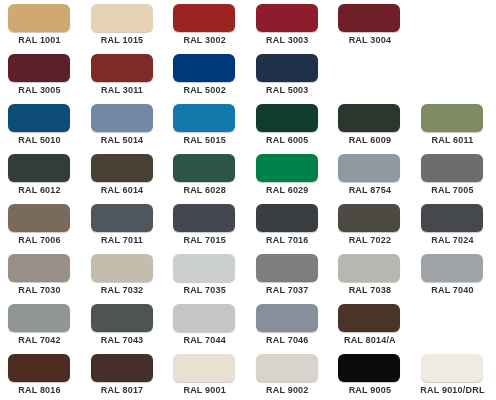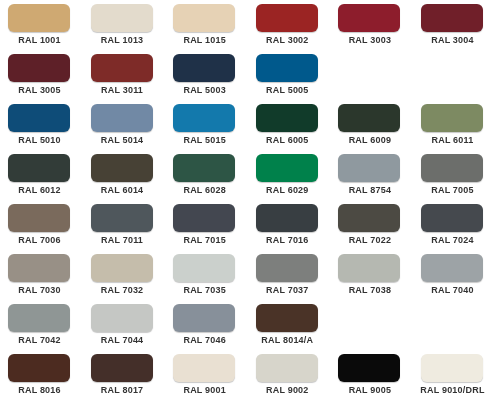--- a/index.html
+++ b/index.html
@@ -58,24 +58,20 @@
 <body>
 
 <div class="chart">
 
   <div class="row">
     <div class="cell">
       <div class="swatch" style="background:#CFA972;"></div>
       <div class="label">RAL 1001</div>
     </div>
     <div class="cell">
-      <div class="swatch" style="background:#E3DBCC;"></div>
-      <div class="label">RAL 1013</div>
-    </div>
-    <div class="cell">
       <div class="swatch" style="background:#E6D2B5;"></div>
       <div class="label">RAL 1015</div>
     </div>
     <div class="cell">
       <div class="swatch" style="background:#9B2423;"></div>
       <div class="label">RAL 3002</div>
     </div>
     <div class="cell">
       <div class="swatch" style="background:#8D1D2C;"></div>
       <div class="label">RAL 3003</div>
@@ -89,27 +85,27 @@
   <div class="row">
     <div class="cell">
       <div class="swatch" style="background:#5E2028;"></div>
       <div class="label">RAL 3005</div>
     </div>
     <div class="cell">
       <div class="swatch" style="background:#7E2B28;"></div>
       <div class="label">RAL 3011</div>
     </div>
     <div class="cell">
+      <div class="swatch" style="background:#00387B;"></div>
+      <div class="label">RAL 5002</div>
+    </div>
+    <div class="cell">
       <div class="swatch" style="background:#1F3148;"></div>
       <div class="label">RAL 5003</div>
     </div>
-    <div class="cell">
-      <div class="swatch" style="background:#00598C;"></div>
-      <div class="label">RAL 5005</div>
-    </div>
   </div>
 
   <div class="row">
     <div class="cell">
       <div class="swatch" style="background:#0E4C78;"></div>
       <div class="label">RAL 5010</div>
     </div>
     <div class="cell">
       <div class="swatch" style="background:#7189A5;"></div>
       <div class="label">RAL 5014</div>
@@ -212,20 +208,24 @@
       <div class="label">RAL 7040</div>
     </div>
   </div>
 
   <div class="row">
     <div class="cell">
       <div class="swatch" style="background:#8F9695;"></div>
       <div class="label">RAL 7042</div>
     </div>
     <div class="cell">
+      <div class="swatch" style="background:#4E5451;"></div>
+      <div class="label">RAL 7043</div>
+    </div>
+    <div class="cell">
       <div class="swatch" style="background:#C5C7C4;"></div>
       <div class="label">RAL 7044</div>
     </div>
     <div class="cell">
       <div class="swatch" style="background:#87909A;"></div>
       <div class="label">RAL 7046</div>
     </div>
     <div class="cell">
       <div class="swatch" style="background:#4A3327;"></div>
       <div class="label">RAL 8014/A</div>

